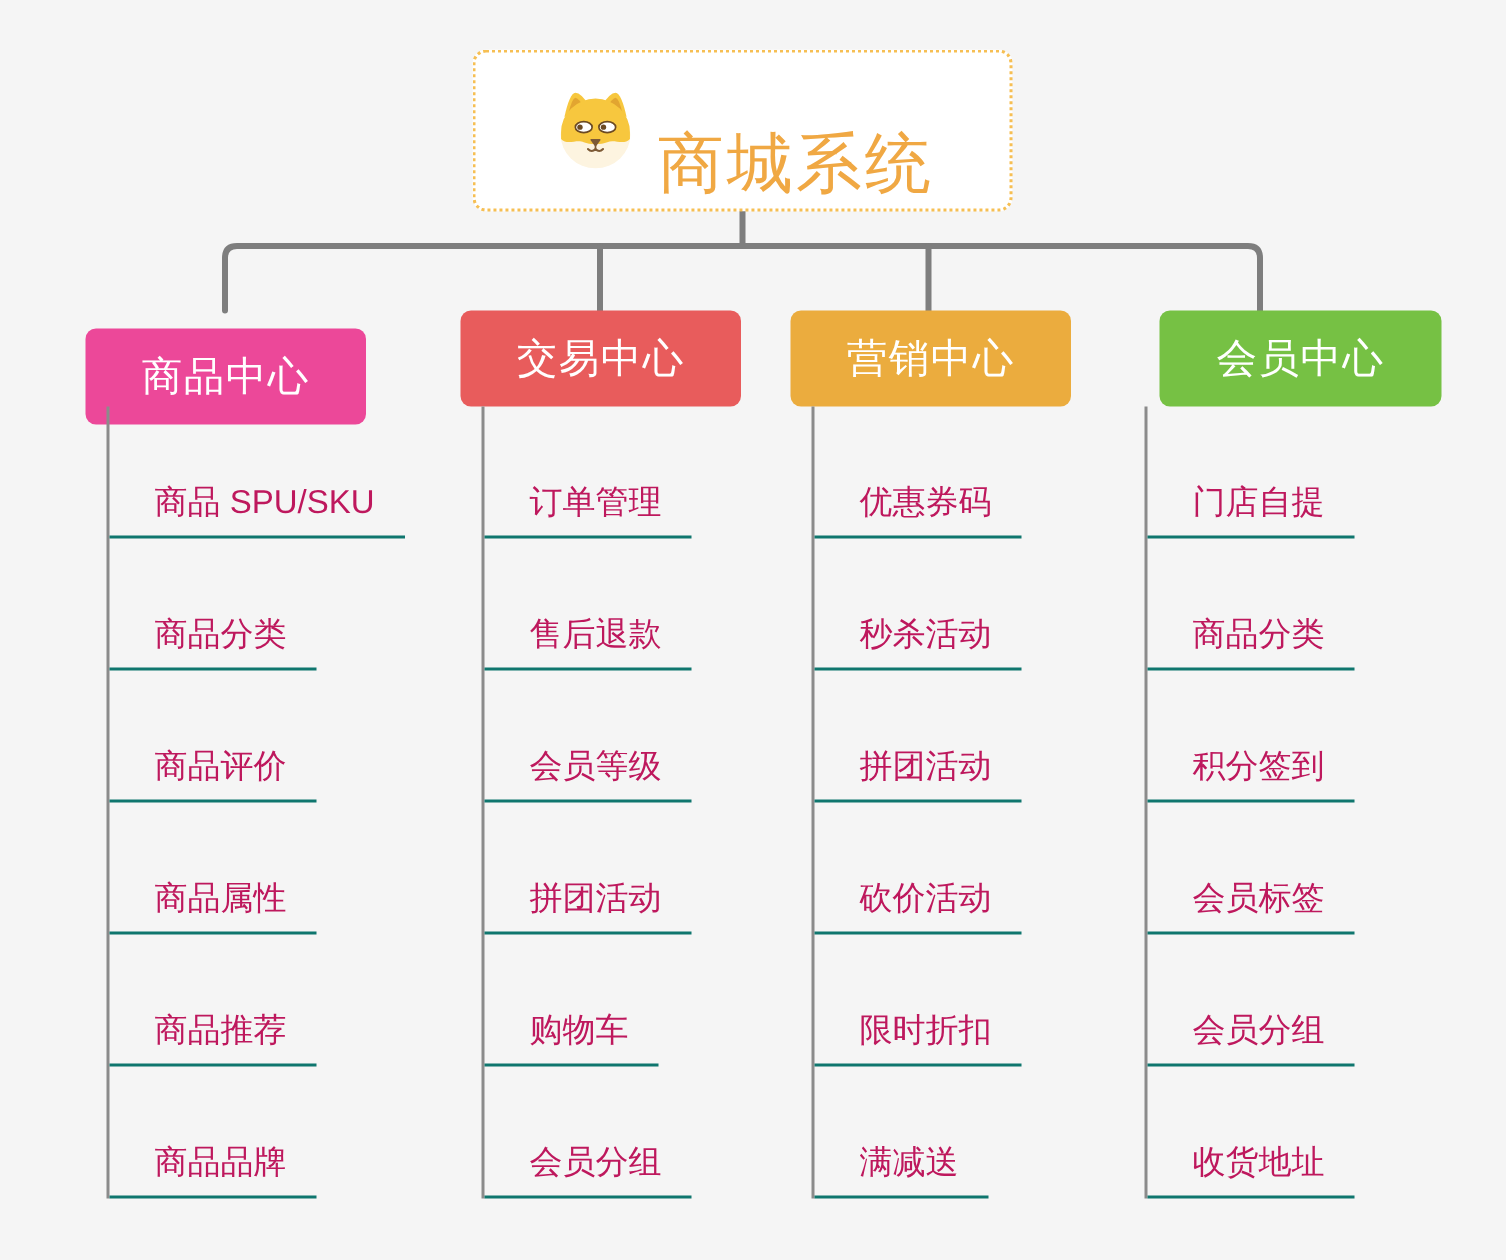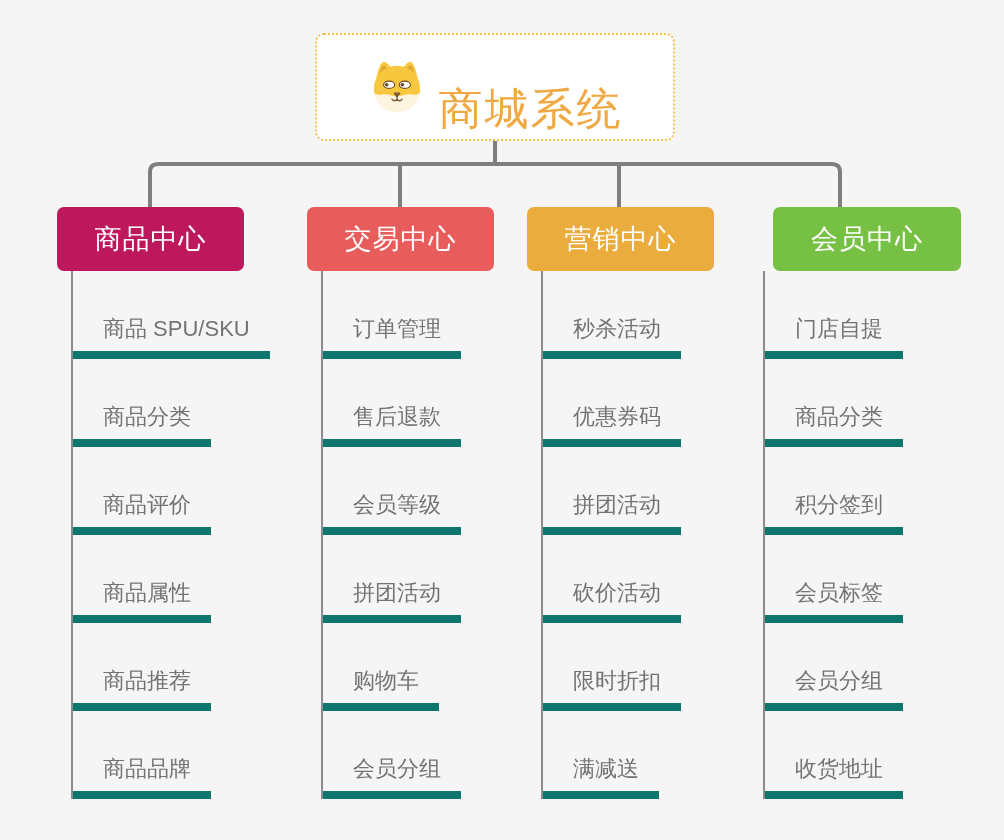--- a/index.html
+++ b/index.html
@@ -59,25 +59,25 @@
   .child-col.c0{left:71px;}
   .child-col.c1{left:321px;}
   .child-col.c2{left:541px;}
   .child-col.c3{left:763px;}
   .child-row{
     height:88px;
     display:flex;align-items:flex-end;
   }
   .child-label{
     font-size:22px;
-    color:#737373;
+    color:#be185d;
     white-space:nowrap;
     width:fit-content;
     padding:0 20px 9px 30px;
-    border-bottom:8px solid #0f766e;
+    border-bottom:2px solid #0f766e;
     line-height:1.2;
   }
 </style>
 </head>
 <body>
 
 <div class="canvas">
 
   <svg class="connector-svg" viewBox="0 0 1004 840" xmlns="http://www.w3.org/2000/svg">
     <g fill="none" stroke-width="4" stroke-linecap="round" style="stroke: rgb(126, 126, 126);">
@@ -100,21 +100,21 @@
       <ellipse cx="64" cy="46" rx="10" ry="6.5" fill="#ffffff" stroke="#6b4a23" stroke-width="2"></ellipse>
       <circle cx="31.5" cy="46" r="3.2" fill="#6b4a23"></circle>
       <circle cx="59.5" cy="46" r="3.2" fill="#6b4a23"></circle>
       <path d="M45,61 L55,61 L50,68 Z" fill="#7d5a35" stroke="#7d5a35" stroke-width="2" stroke-linejoin="round"></path>
       <path d="M50,68 L50,72" stroke="#7d5a35" stroke-width="2" stroke-linecap="round"></path>
       <path d="M41,72 Q45.5,77 50,72 Q54.5,77 59,72" stroke="#7d5a35" stroke-width="2.4" fill="none" stroke-linecap="round"></path>
     </svg>
     <span class="root-title" style="color: rgb(240, 168, 67);">商城系统</span>
   </div>
 
-  <div class="branch-box b0" style="background-color: #be185d;">商品中心</div>
+  <div class="branch-box b0" style="background-color: #ec4899; margin-top: 12px;">商品中心</div>
   <div class="branch-box b1" style="background-color: rgb(232, 92, 92);">交易中心</div>
   <div class="branch-box b2" style="background-color: rgb(235, 172, 62);">营销中心</div>
   <div class="branch-box b3" style="background-color: rgb(118, 193, 68);">会员中心</div>
 
   <div class="child-col c0">
     <div class="child-row">
         <div class="child-label">商品 SPU/SKU</div>
       </div>
     <div class="child-row">
         <div class="child-label">商品分类</div>
@@ -149,26 +149,26 @@
     <div class="child-row">
         <div class="child-label">购物车</div>
       </div>
     <div class="child-row">
         <div class="child-label">会员分组</div>
       </div>
   </div>
 
   <div class="child-col c2">
     <div class="child-row">
+        <div class="child-label">优惠券码</div>
+      </div>
+    <div class="child-row">
         <div class="child-label">秒杀活动</div>
       </div>
     <div class="child-row">
-        <div class="child-label">优惠券码</div>
-      </div>
-    <div class="child-row">
         <div class="child-label">拼团活动</div>
       </div>
     <div class="child-row">
         <div class="child-label">砍价活动</div>
       </div>
     <div class="child-row">
         <div class="child-label">限时折扣</div>
       </div>
     <div class="child-row">
         <div class="child-label">满减送</div>

